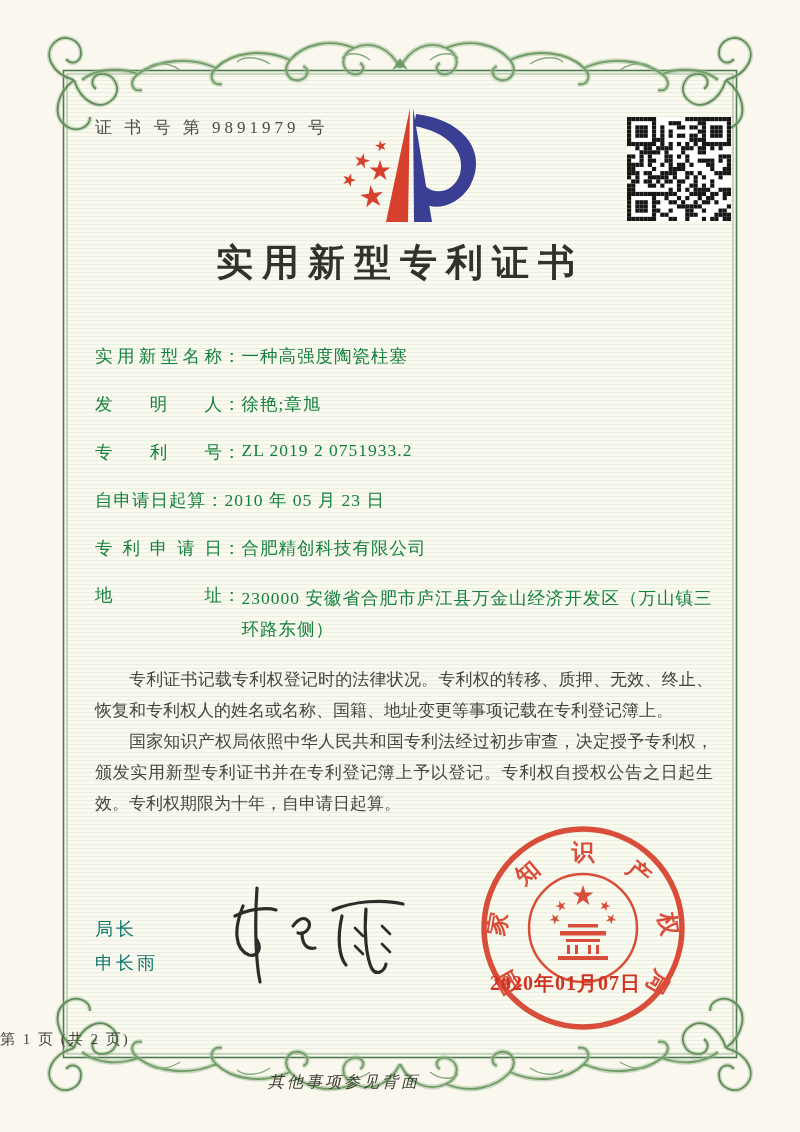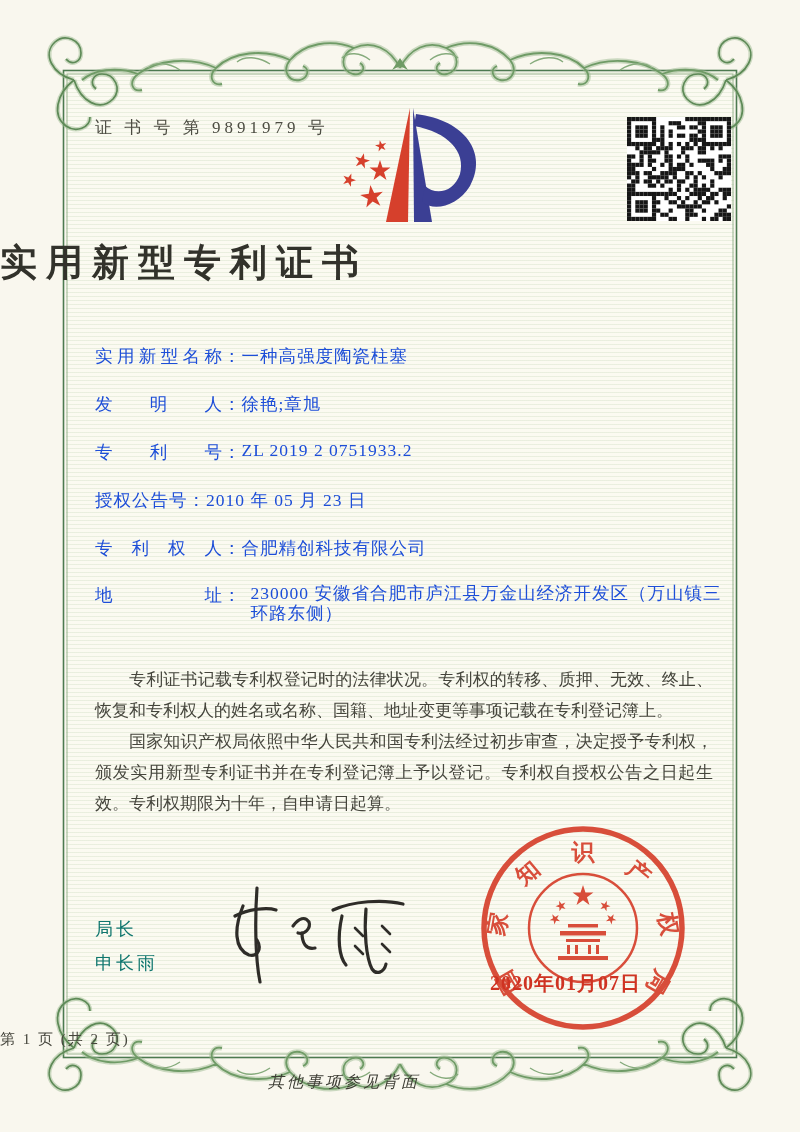--- a/index.html
+++ b/index.html
@@ -5,27 +5,27 @@
   html,body{margin:0;padding:0;background:#eceade;}
   .page{position:relative;width:800px;height:1132px;background:#f9f7ee;overflow:hidden;
         font-family:"Liberation Serif","DejaVu Serif",serif;color:#45453c;}
   .texture{position:absolute;left:66px;top:72px;width:668px;height:984px;
         background:repeating-linear-gradient(to bottom,rgba(170,198,158,.22) 0,rgba(170,198,158,.22) 1px,rgba(252,251,243,0) 1px,rgba(252,251,243,0) 4px),#fbfaf1;}
   svg.overlay{position:absolute;left:0;top:0;z-index:2;}
   .content{position:absolute;left:0;top:0;width:800px;height:1132px;z-index:3;border-radius:9px;}
   .cert-no{position:absolute;left:95px;top:116px;font-size:17px;letter-spacing:4px;color:#4c4c42;}
   .logo{position:absolute;left:328px;top:100px;}
   .qr{position:absolute;left:627px;top:117px;}
-  .title{position:absolute;left:0;top:238px;width:800px;text-align:left;font-size:37px;
+  .title{position:absolute;left:0;top:238px;width:800px;text-align:center;font-size:37px;
          font-weight:bold;letter-spacing:9px;color:#32322b;}
-  .frow{position:absolute;left:95px;font-size:17.5px;color:#1d4ed8;letter-spacing:1px;}
+  .frow{position:absolute;left:95px;font-size:17.5px;color:#15803d;letter-spacing:1px;}
   .flabel{display:inline-block;width:128px;text-align:justify;text-align-last:justify;vertical-align:top;}
   .flabel-n{display:inline-block;vertical-align:top;}
   .fvalue{vertical-align:top;}
-  .fvalue-wrap{display:inline-block;width:478px;line-height:20px;vertical-align:top;margin-left:9px;}
+  .fvalue-wrap{display:inline-block;width:478px;line-height:31px;vertical-align:top;}
   .pair2{position:absolute;left:292px;top:0;white-space:nowrap;}
   .paras{position:absolute;left:95px;top:664px;width:618px;font-size:17px;line-height:31px;
          text-align:justify;color:#45453c;}
   .paras p{margin:0;text-indent:2em;}
   .director{position:absolute;left:95px;top:912px;font-size:18px;letter-spacing:3px;color:#0f766e;line-height:34px;}
   .sig{position:absolute;left:205px;top:876px;z-index:3;}
   .seal{position:absolute;left:468px;top:816px;z-index:4;opacity:.92;}
   .seal-char{font-size:23px;font-weight:bold;fill:#d6402c;text-anchor:middle;
              font-family:"Liberation Serif","DejaVu Serif",serif;}
   .seal-date{position:absolute;left:490px;top:970px;z-index:5;font-size:20px;color:#cf3322;
@@ -449,24 +449,24 @@
     <div class="frow" style="top:344px">
       <span class="flabel">实用新型名称</span><span>：</span><span class="fvalue">一种高强度陶瓷柱塞</span>
     </div>
     <div class="frow" style="top:392px">
       <span class="flabel">发明人</span><span>：</span><span class="fvalue">徐艳;章旭</span>
     </div>
     <div class="frow" style="top:440px">
       <span class="flabel">专利号</span><span>：</span><span class="fvalue">ZL 2019 2 0751933.2</span>
     </div>
     <div class="frow" style="top:488px">
-      <span class="flabel-n">授权公告号</span><span>：</span><span class="fvalue">2010 年 05 月 23 日</span>
+      <span class="flabel-n">自申请日起算</span><span>：</span><span class="fvalue">2010 年 05 月 23 日</span>
     </div>
     <div class="frow" style="top:536px">
-      <span class="flabel">专利权人</span><span>：</span><span class="fvalue">合肥精创科技有限公司</span>
+      <span class="flabel">专利申请日</span><span>：</span><span class="fvalue">合肥精创科技有限公司</span>
     </div>
     <div class="frow" style="top:583px">
       <span class="flabel">地址</span><span>：</span><span class="fvalue-wrap">230000 安徽省合肥市庐江县万金山经济开发区（万山镇三环路东侧）</span>
     </div>
 
     <div class="paras">
       <p>专利证书记载专利权登记时的法律状况。专利权的转移、质押、无效、终止、恢复和专利权人的姓名或名称、国籍、地址变更等事项记载在专利登记簿上。</p>
       <p>国家知识产权局依照中华人民共和国专利法经过初步审查，决定授予专利权，颁发实用新型专利证书并在专利登记簿上予以登记。专利权自授权公告之日起生效。专利权期限为十年，自申请日起算。</p>
     </div>
 

